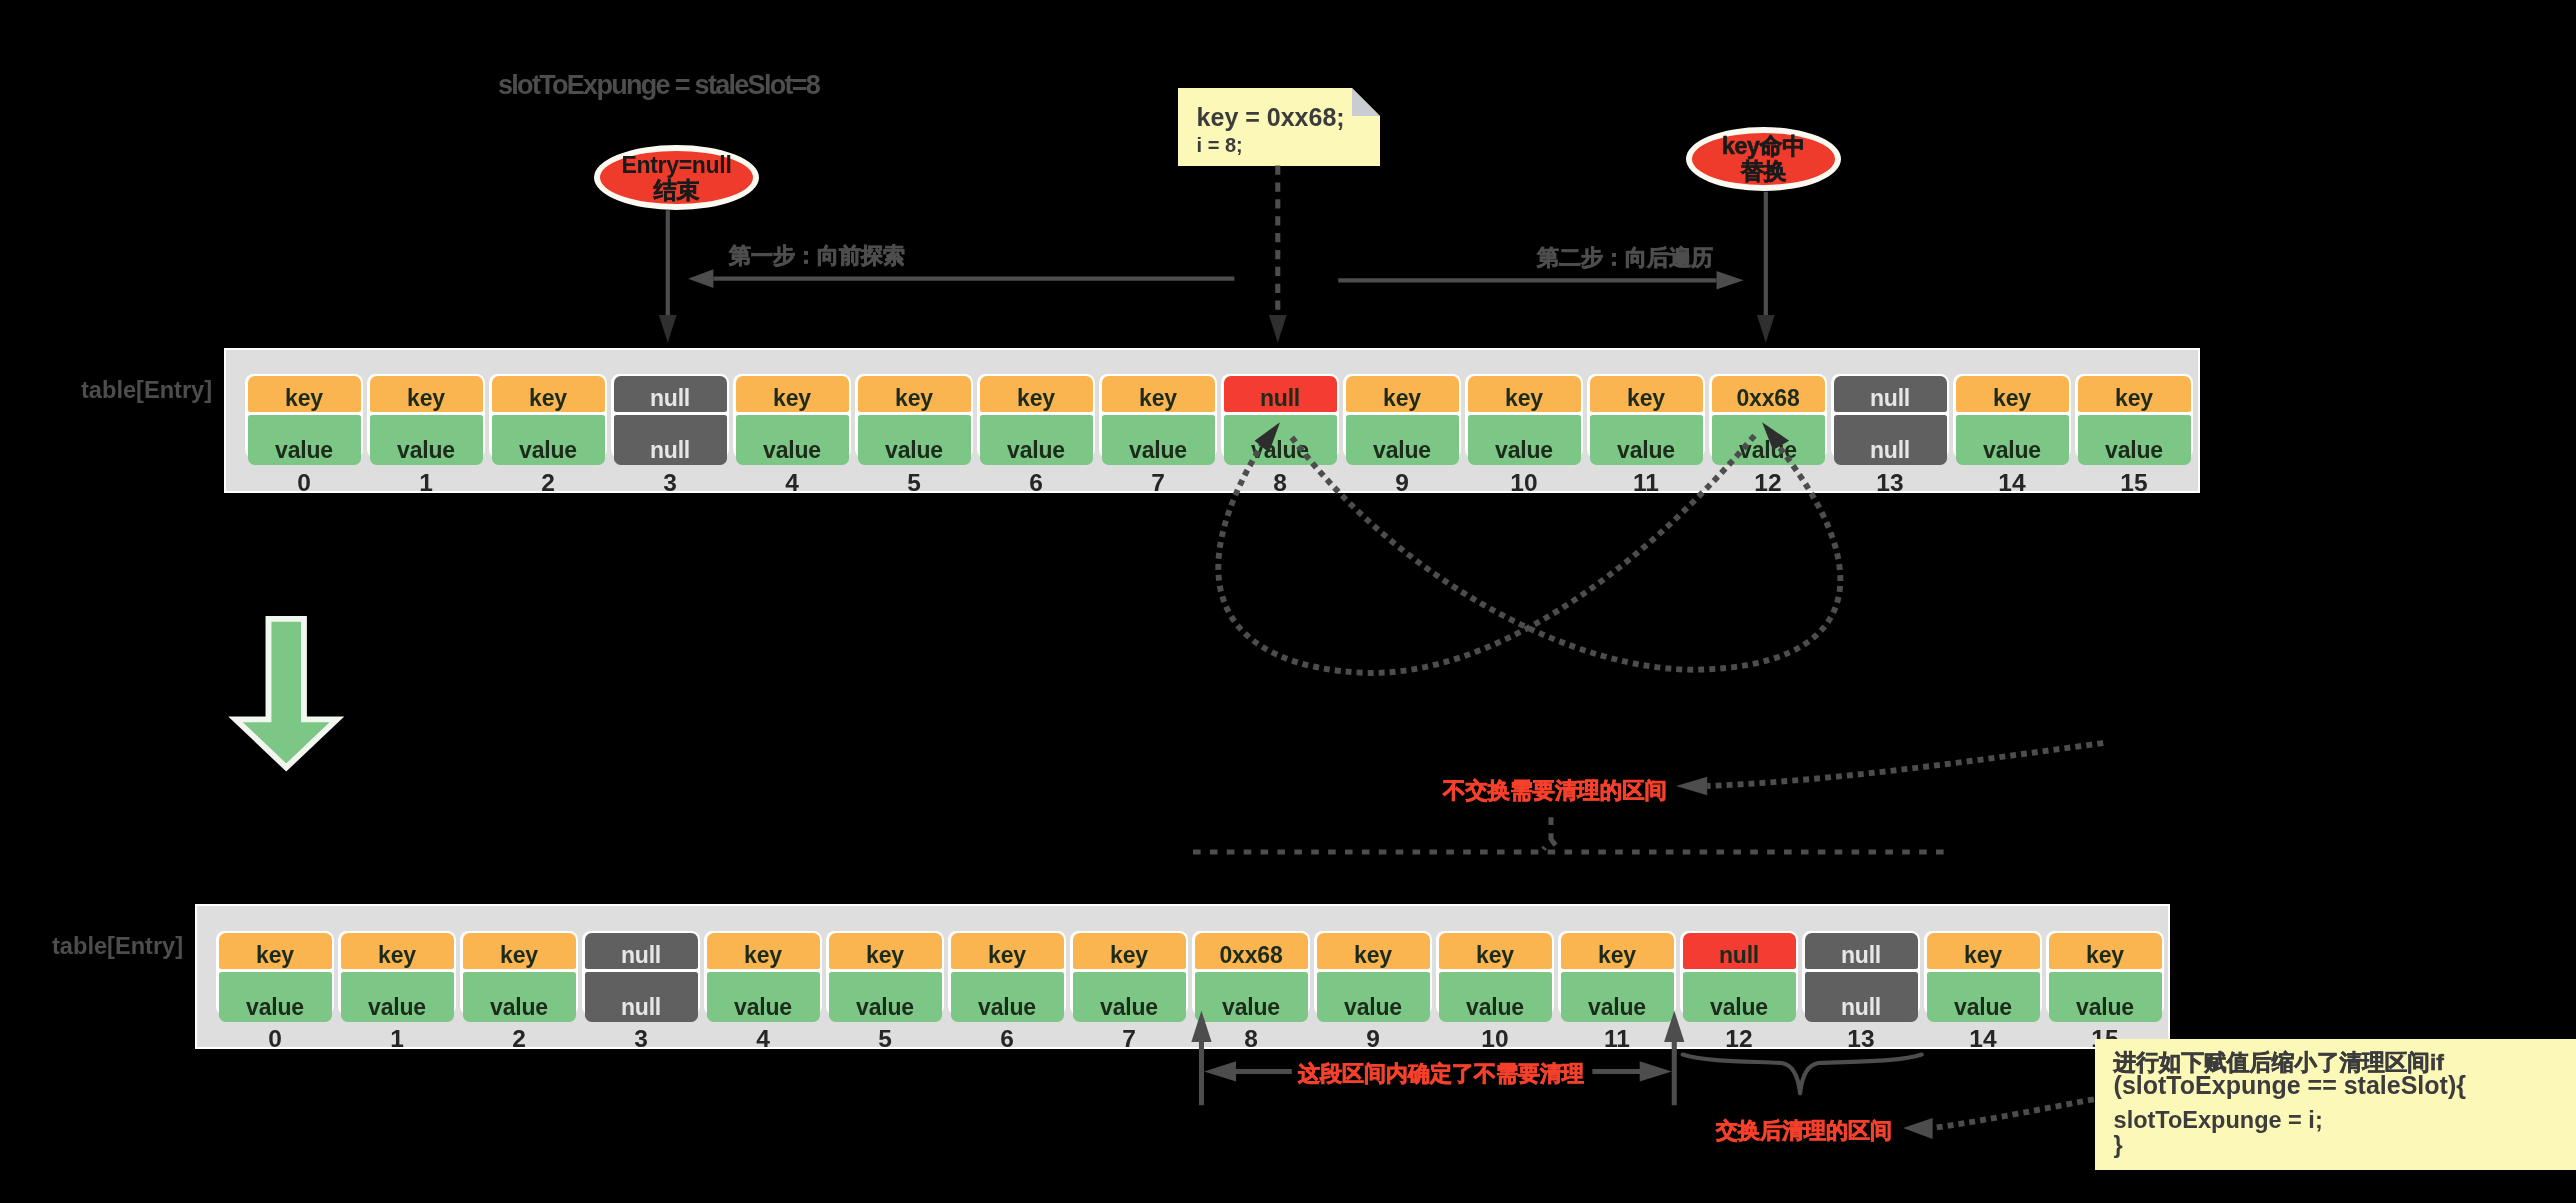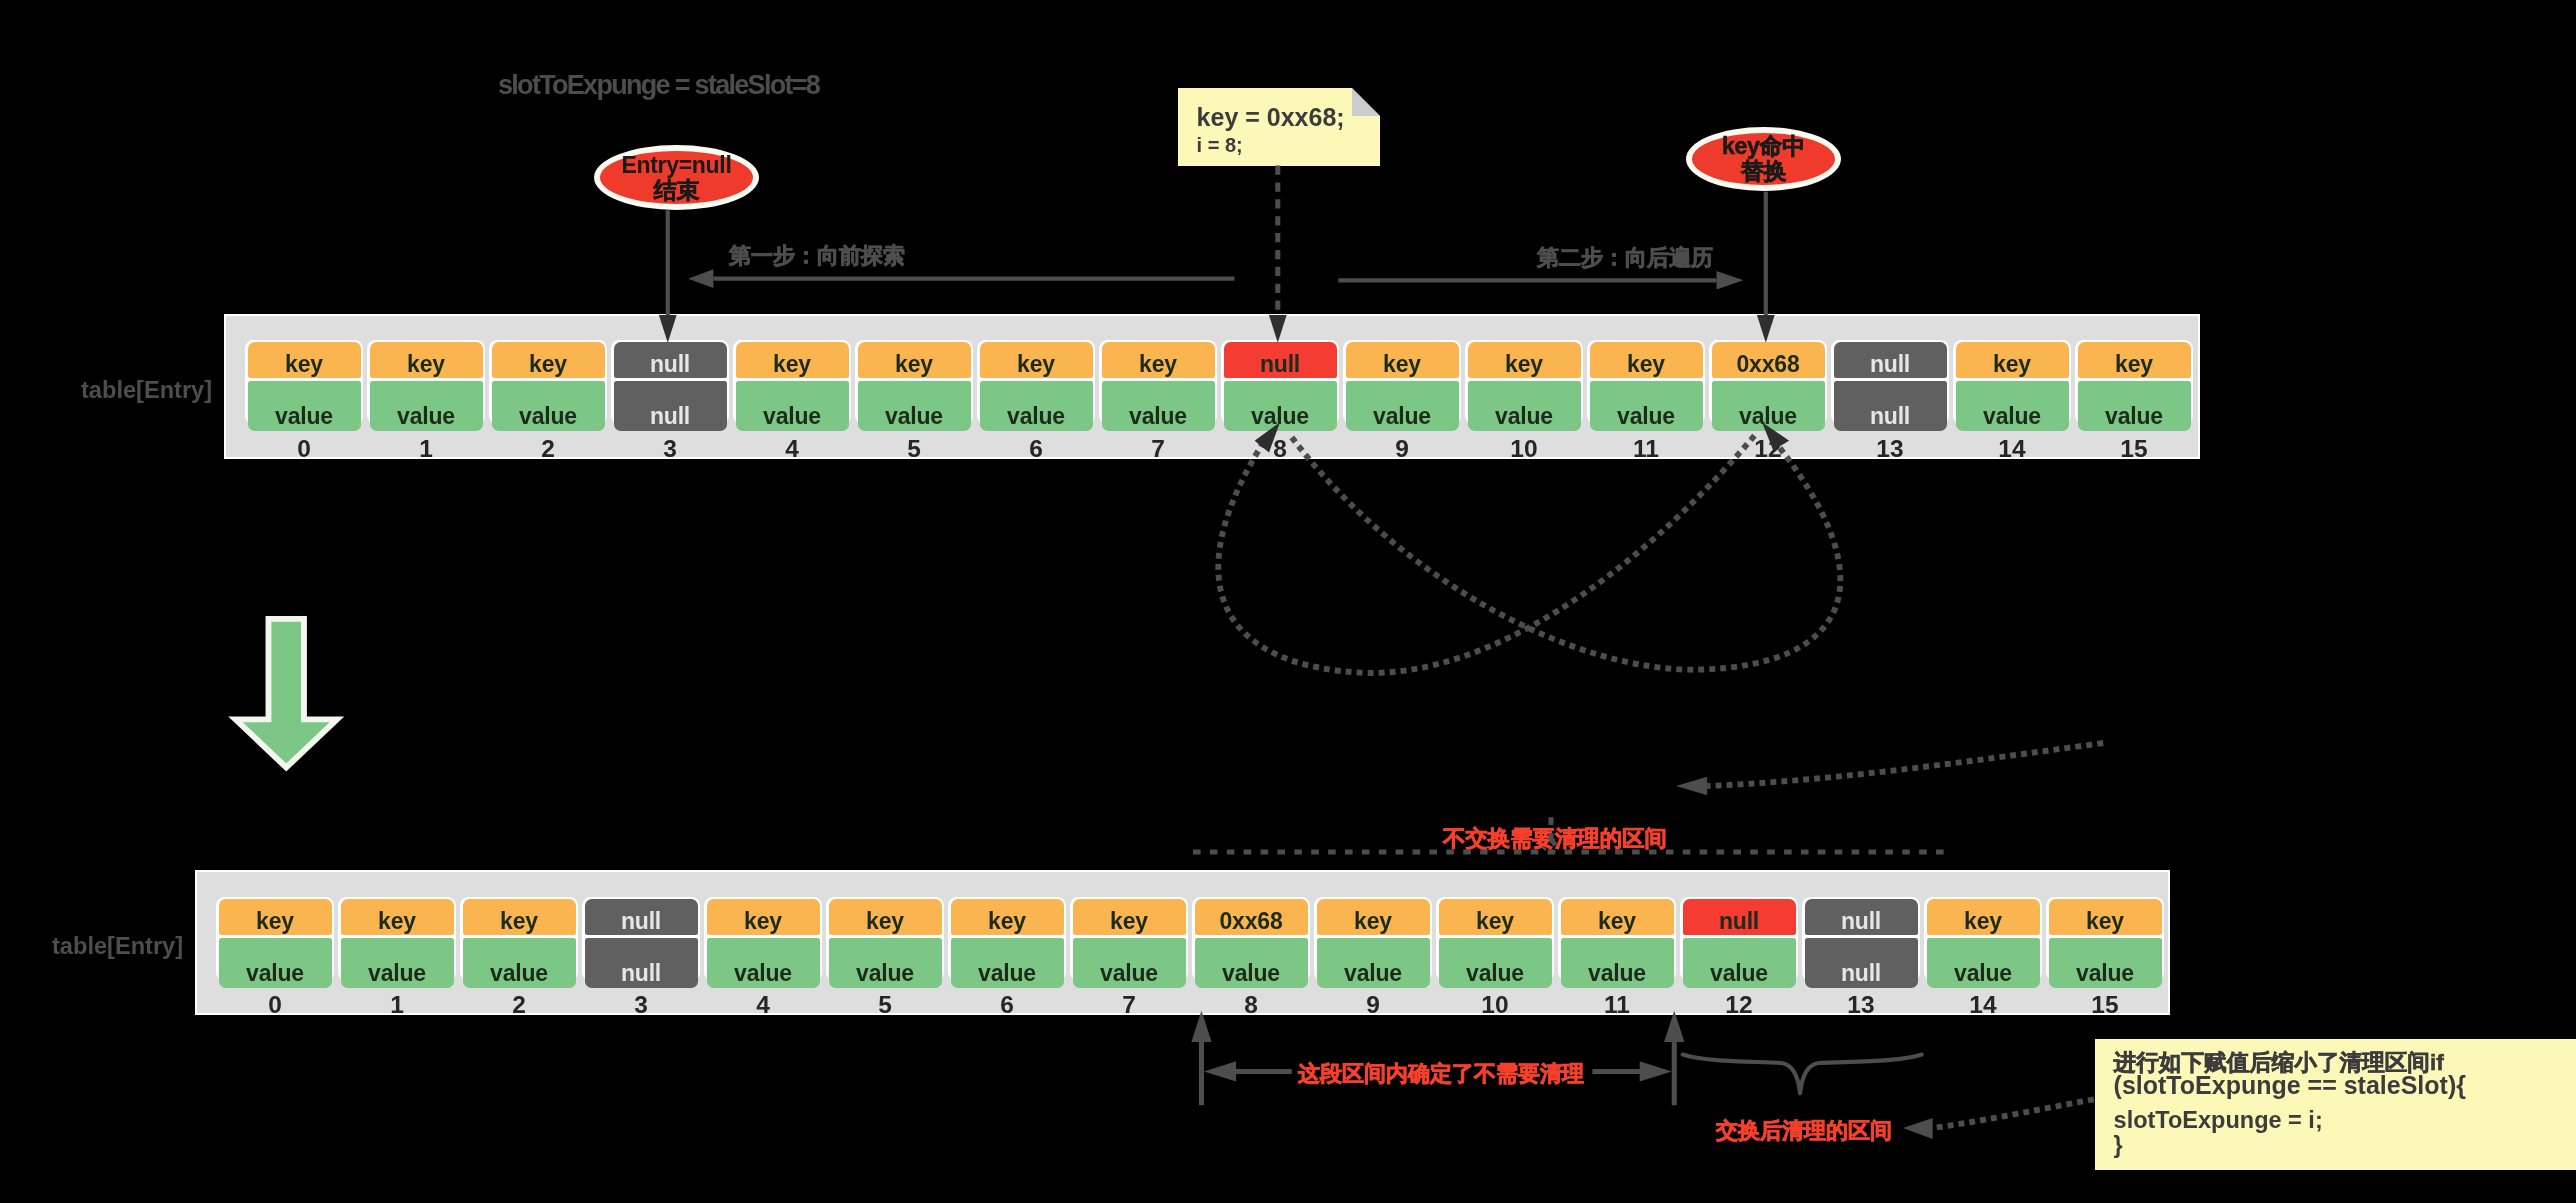--- a/index.html
+++ b/index.html
@@ -4,21 +4,21 @@
 <title>ThreadLocal replaceStaleEntry</title>
 <style>
   html,body{margin:0;padding:0;background:#000;}
   body{width:2576px;height:1204px;position:relative;overflow:hidden;
        font-family:"Liberation Sans",sans-serif;}
   .stage{position:absolute;left:0;top:0;width:2576px;height:1204px;background:#000;}
   svg.layer{position:absolute;left:0;top:0;width:2576px;height:1204px;overflow:visible;
             pointer-events:none;}
 
   
-  .tbl{position:absolute;background:#dedede;border:2.5px solid #ffffff;box-sizing:border-box;}
+  .tbl{position:absolute;background:#dedede;border:2.5px solid #ffffff;box-sizing:border-box;margin-top:34px;}
   .tbl .cell{position:absolute;width:118px;height:84px;
              background:#ffffff;border-radius:8.4px;box-sizing:border-box;}
   .tbl .kbox,.tbl .vbox{position:absolute;left:2.5px;width:113px;
              display:flex;align-items:center;justify-content:center;
              font-weight:bold;font-size:23px;color:#1d2b1b;box-sizing:border-box;
              letter-spacing:-0.2px;}
   .tbl .kbox{top:2.5px;height:36px;align-items:flex-end;background:#fbb550;border-radius:6.8px 6.8px 2.5px 2.5px;}
   .tbl .vbox{top:41px;height:50px;align-items:flex-end;padding-bottom:0.8px;background:#7cc686;border-radius:2.5px 2.5px 6.8px 6.8px;}
   .tbl .cell.empty .kbox,.tbl .cell.empty .vbox{background:#606060;color:#e6e6e6;}
   .tbl .cell.stale .kbox{background:#f43c32;color:#1d2b1b;}
@@ -237,21 +237,21 @@
     </div>
 <div class="ftxt gray cjk" style="left:729px;top:245px;font-size:22px;">第一步：向前探索</div>
 <div class="ftxt gray cjk" style="left:1537px;top:247px;font-size:22px;">第二步：向后遍历</div>
 <div class="note fold38" style="left:2095px;top:1039px;width:530px;height:131px;">
       <div class="fold" style="width:0;height:0;border-bottom:28px solid #c9cdd1;border-right:28px solid transparent;"></div>
       <div class="txt cjk" style="left:18.6px;top:12.7px;font-size:22.6px;">进行如下赋值后缩小了清理区间if</div>
       <div class="txt" style="left:18.6px;top:34px;font-size:25px;">(slotToExpunge == staleSlot){</div>
       <div class="txt" style="left:18.6px;top:70px;font-size:23.5px;"> slotToExpunge = i;</div>
       <div class="txt" style="left:18.6px;top:95px;font-size:23.5px;">}</div>
     </div>
-<div class="ftxt red cjk" style="left:1443px;top:780px;font-size:22.4px;margin-top:48px;">不交换需要清理的区间</div>
+<div class="ftxt red cjk" style="left:1443px;top:780px;font-size:22.4px;">不交换需要清理的区间</div>
 <div class="ftxt red cjk" style="left:1298px;top:1063px;font-size:22px;">这段区间内确定了不需要清理</div>
 <div class="ftxt red cjk" style="left:1716px;top:1120px;font-size:22px;">交换后清理的区间</div>
 <svg class="layer" viewBox="0 0 3051 1426">
 <g>
         <path d="M 790.9 249 L 790.9 376" fill="none" stroke="#4d4d4d" stroke-width="5"></path>
         <path d="M 780.4 373 L 801.4 373 L 790.9 406 Z" fill="#2f2f2f"></path>
       </g>
 <g>
         <path d="M 2091.4 227 L 2091.4 376" fill="none" stroke="#4d4d4d" stroke-width="5"></path>
         <path d="M 2080.9 373 L 2101.9 373 L 2091.4 406 Z" fill="#2f2f2f"></path>

